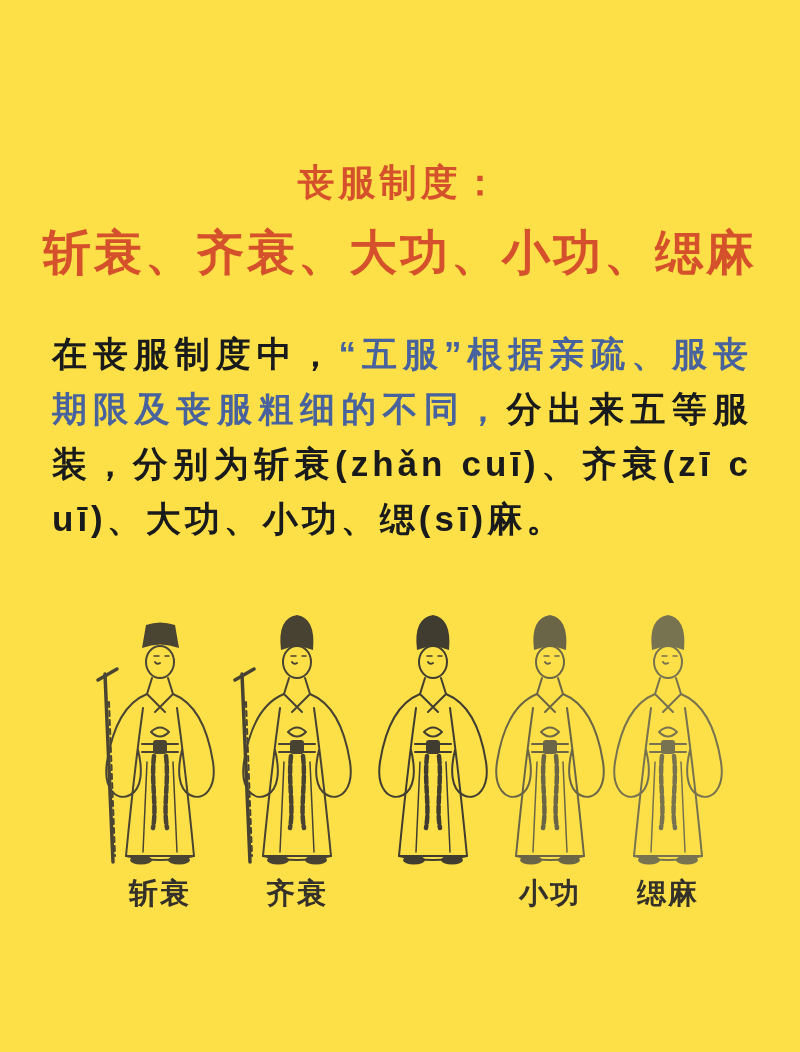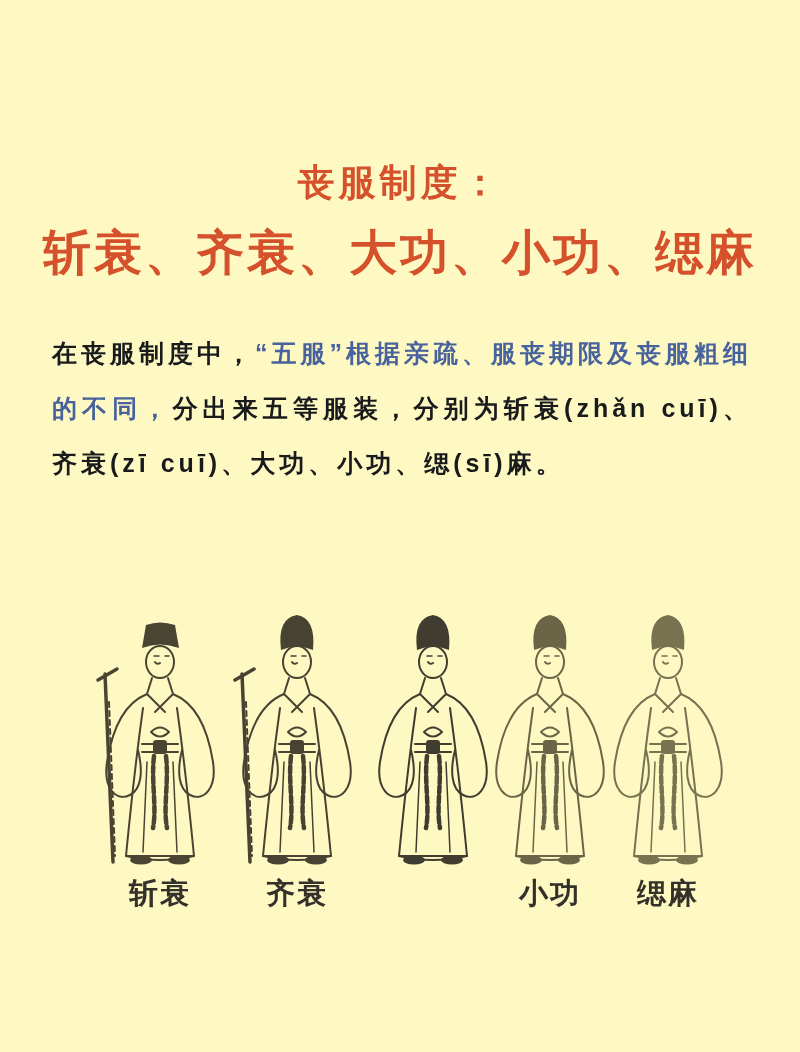--- a/index.html
+++ b/index.html
@@ -36,21 +36,21 @@
     font-size: 48px;
     font-weight: 800;
     letter-spacing: 3px;
     color: #d5512b;
   }
   .paragraph {
     position: absolute;
     top: 326px;
     left: 52px;
     width: 700px;
-    font-size: 25px;
+    font-size: 35px;
     font-weight: 800;
     letter-spacing: 4px;
     line-height: 55px;
     text-align: justify;
     color: #191a1c;
     word-break: break-all;
   }
   .figure-row {
     position: absolute;
     top: 612px;
@@ -81,21 +81,21 @@
   .fig-3 { left: 475px; }
   .fig-4 { left: 593px; }
   .person { stroke: var(--ink, #4a4433); stroke-width: 2; fill: none; stroke-linecap: round; stroke-linejoin: round; }
   .person .filled { fill: var(--ink, #4a4433); stroke: none; }
   .person .thick { stroke-width: 3.5; }
   .person .sash { stroke-width: 4.5; stroke-dasharray: 7 3; }
 </style>
 </head>
 <body>
 
-<div class="page" style="background: #fef9c3;">
+<div class="page" style="background: #fde047;">
 
   <div class="title" style="color: rgb(213, 81, 43);">丧服制度：</div>
 
   <div class="subtitle" style="color: rgb(213, 81, 43);">斩衰、齐衰、大功、小功、缌麻</div>
 
   <div class="paragraph"><span style="color: rgb(25, 26, 28);">在丧服制度中，</span><span style="color: rgb(71, 98, 156);">“五服”</span><span style="color: rgb(71, 98, 156);">根据亲疏、服丧期限及丧服粗细的不同，</span><span style="color: rgb(25, 26, 28);">分出来五等服装，分别为斩衰(zhǎn cuī)、齐衰(zī cuī)、大功、小功、缌(sī)麻。</span></div>
 
   <div class="figure-row">
 
     <div class="figure fig-0" style="--ink: #4a4433;">

